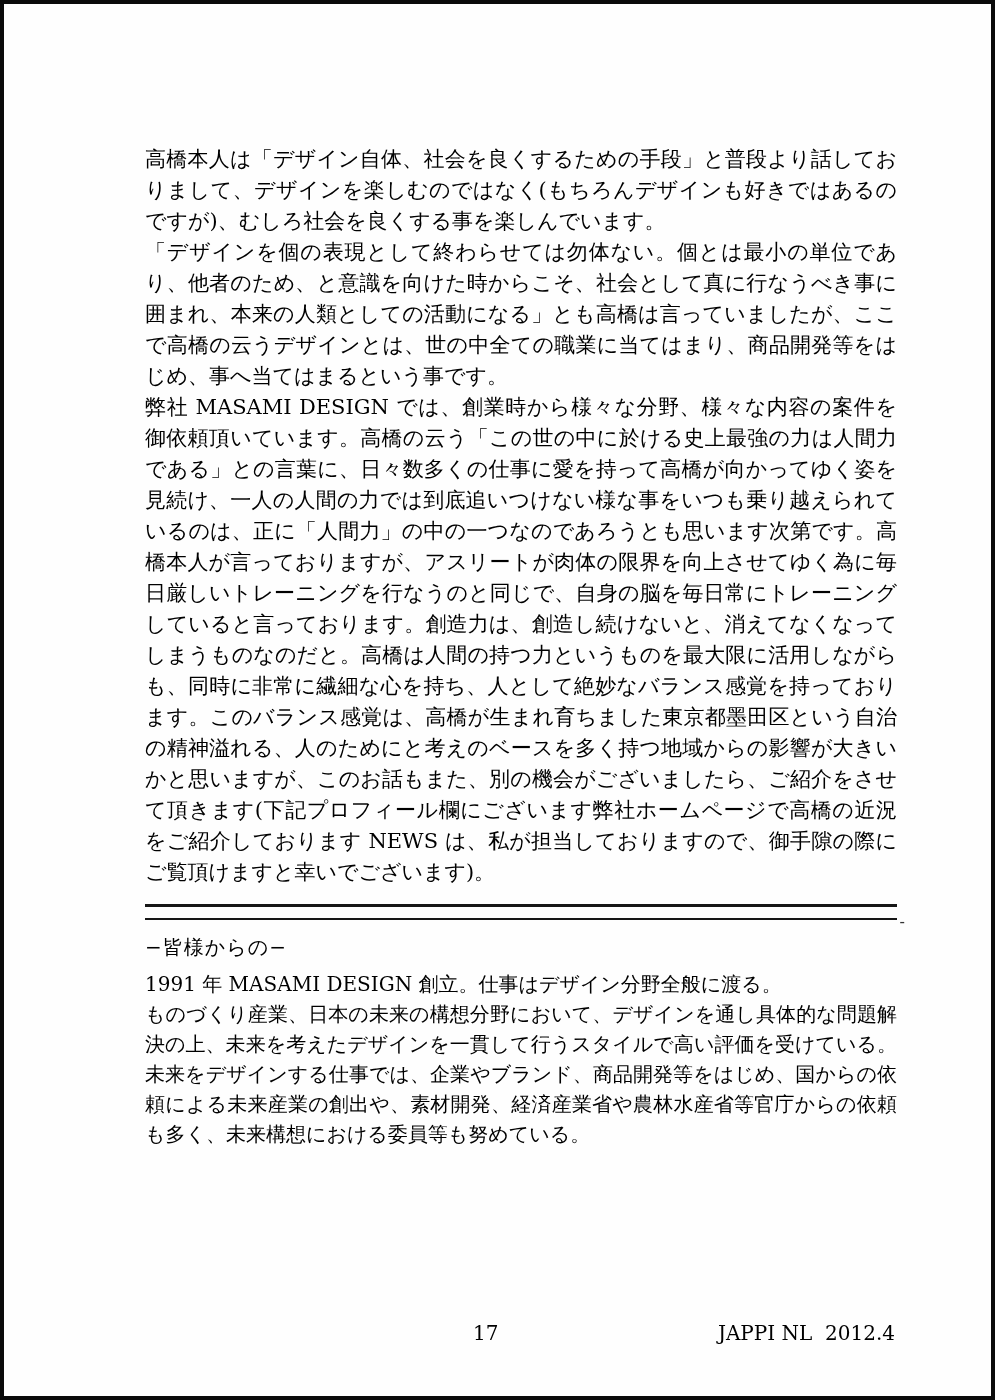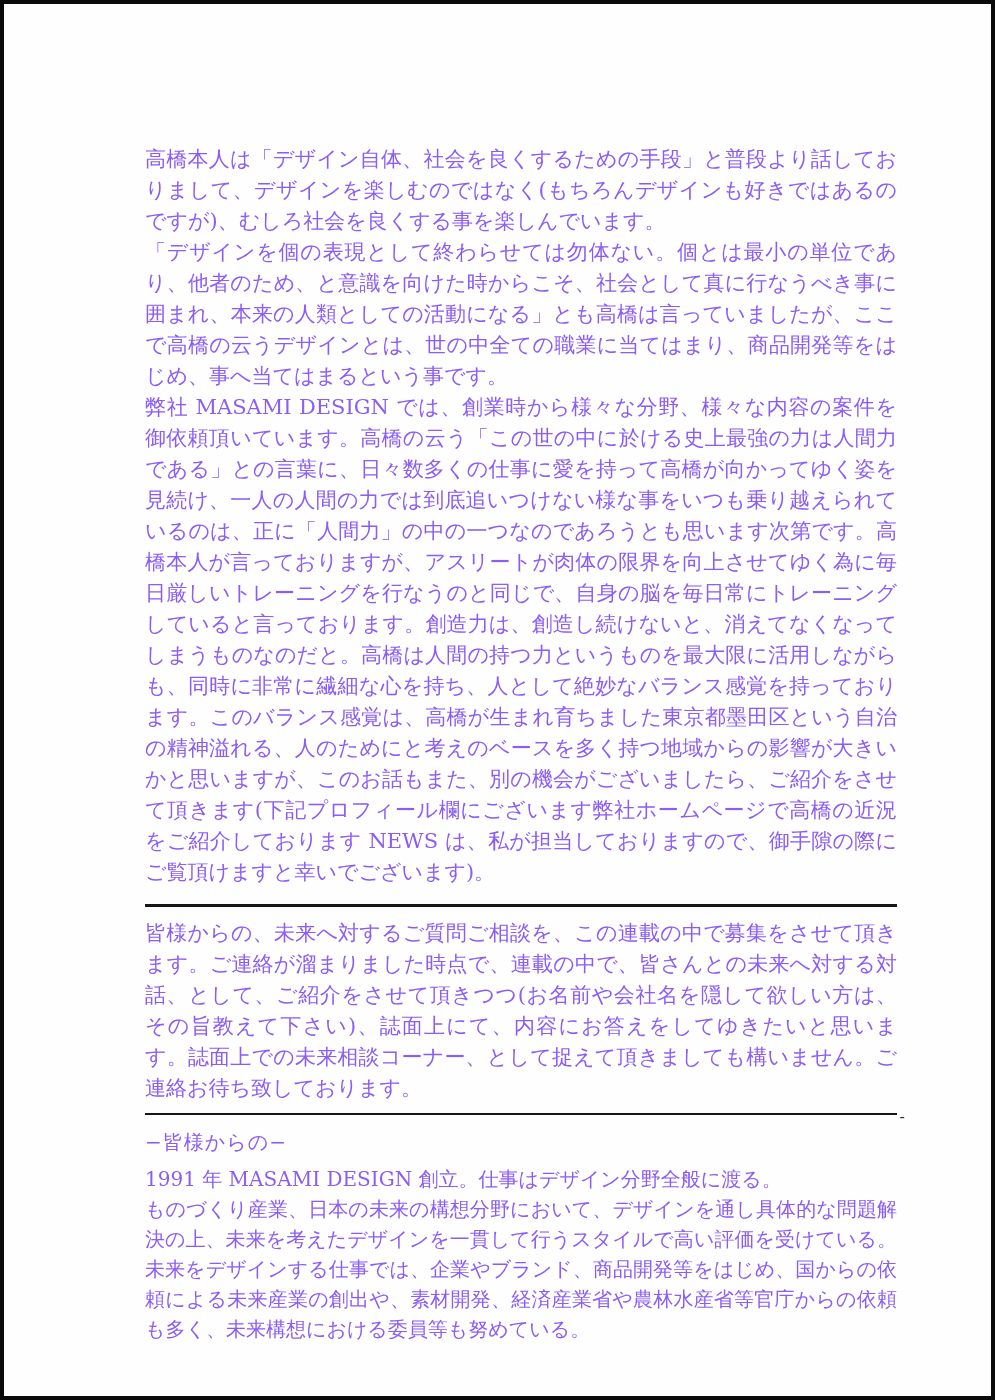--- a/index.html
+++ b/index.html
@@ -9,21 +9,21 @@
   }
   .page {
     position: relative;
     width: 995px;
     height: 1400px;
     box-sizing: border-box;
     background: #fefefe;
     border: 4px solid #0a0a0a;
     overflow: hidden;
     font-family: "DejaVu Serif", "Liberation Serif", serif;
-    color: #8b5cf6;
+    color: #000000;
   }
   .content {
     position: absolute;
     left: 141px;
     top: 140px;
     width: 752px;
     font-size: 21px;
     line-height: 31px;
     text-align: justify;
   }
@@ -92,29 +92,32 @@
 
     <p class="para">高橋本人は「デザイン自体、社会を良くするための手段」と普段より話しておりまして、デザインを楽しむのではなく(もちろんデザインも好きではあるのですが)、むしろ社会を良くする事を楽しんでいます。</p>
 
     <p class="para">「デザインを個の表現として終わらせては勿体ない。個とは最小の単位であり、他者のため、と意識を向けた時からこそ、社会として真に行なうべき事に囲まれ、本来の人類としての活動になる」とも高橋は言っていましたが、ここで高橋の云うデザインとは、世の中全ての職業に当てはまり、商品開発等をはじめ、事へ当てはまるという事です。</p>
 
     <p class="para gap-sm">弊社 MASAMI DESIGN では、創業時から様々な分野、様々な内容の案件を御依頼頂いています。高橋の云う「この世の中に於ける史上最強の力は人間力である」との言葉に、日々数多くの仕事に愛を持って高橋が向かってゆく姿を見続け、一人の人間の力では到底追いつけない様な事をいつも乗り越えられているのは、正に「人間力」の中の一つなのであろうとも思います次第です。高橋本人が言っておりますが、アスリートが肉体の限界を向上させてゆく為に毎日厳しいトレーニングを行なうのと同じで、自身の脳を毎日常にトレーニングしていると言っております。創造力は、創造し続けないと、消えてなくなってしまうものなのだと。高橋は人間の持つ力というものを最大限に活用しながらも、同時に非常に繊細な心を持ち、人として絶妙なバランス感覚を持っております。このバランス感覚は、高橋が生まれ育ちました東京都墨田区という自治の精神溢れる、人のためにと考えのベースを多く持つ地域からの影響が大きいかと思いますが、このお話もまた、別の機会がございましたら、ご紹介をさせて頂きます(下記プロフィール欄にございます弊社ホームページで高橋の近況をご紹介しております NEWS は、私が担当しておりますので、御手隙の際にご覧頂けますと幸いでございます)。</p>
 
 
     <div class="rule rule-top"></div>
 
-    <p class="para">皆様からの、未来へ対するご質問ご相談を、この連載の中で募集をさせて頂きます。ご連絡が溜まりました時点で、連載の中で、皆さんとの未来へ対する対話、として、ご紹介をさせて頂きつつ(お名前や会社名を隠して欲しい方は、その旨教えて下さい)、誌面上にて、内容にお答えをしてゆきたいと思います。誌面上での未来相談コーナー、として捉えて頂きましても構いません。ご連絡お待ち致しております。</p>
 
     <div class="rule rule-bottom"></div>
 
     <div class="profile">
       <p class="para profile-heading">−皆様からの−</p>
 
       <p class="para">1991 年 MASAMI DESIGN 創立。仕事はデザイン分野全般に渡る。</p>
 
       <p class="para">ものづくり産業、日本の未来の構想分野において、デザインを通し具体的な問題解決の上、未来を考えたデザインを一貫して行うスタイルで高い評価を受けている。未来をデザインする仕事では、企業やブランド、商品開発等をはじめ、国からの依頼による未来産業の創出や、素材開発、経済産業省や農林水産省等官庁からの依頼も多く、未来構想における委員等も努めている。</p>
 
     </div>
 
   </div>
 
+  <div class="footer">
+    <span class="page-number">17</span>
+    <span class="journal">JAPPI NL  2012.4</span>
+  </div>
 
 </div>
 
 </body></html>

